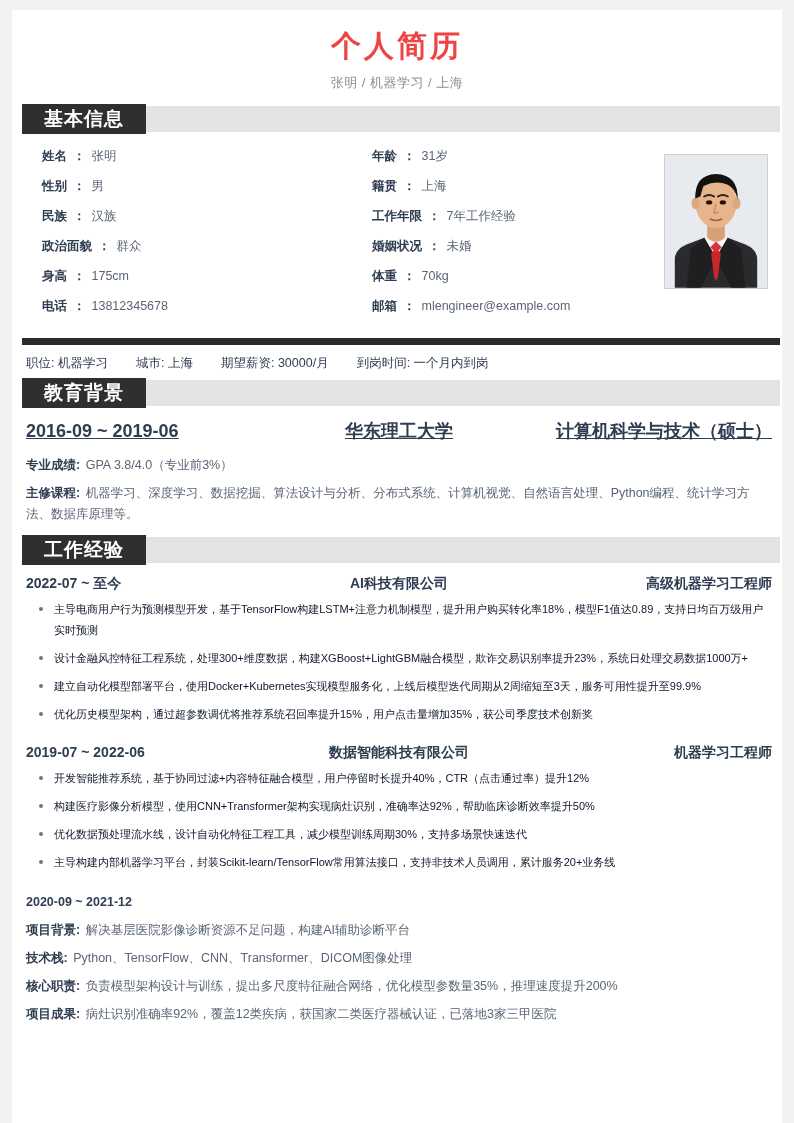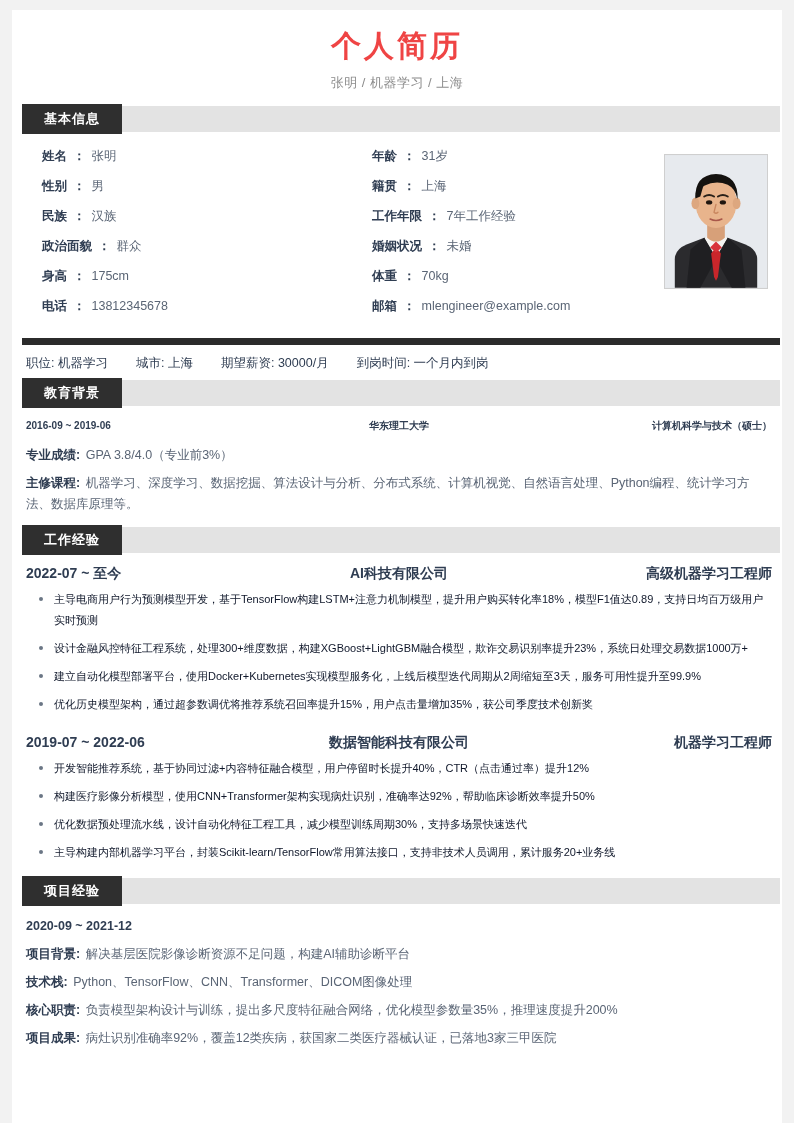--- a/index.html
+++ b/index.html
@@ -50,21 +50,21 @@
     margin: 0 0 0 10px;
     width: 758px;
   }
   .section-tab {
     position: absolute;
     left: 0;
     top: -2px;
     height: 30px;
     background: #2f2f2f;
     color: #ffffff;
-    font-size: 13px;
+    font-size: 19px;
     font-weight: bold;
     line-height: 30px;
     padding: 0 22px;
     letter-spacing: 1px;
     white-space: nowrap;
   }
 
   .divider-thick {
     height: 7px;
     background: #2b2b2b;
@@ -169,24 +169,25 @@
     font-size: 12.5px;
     line-height: 28px;
     color: #5a6575;
     padding-left: 14px;
   }
   .kv-line .kv-label { margin-right: 2px; }
 
   .edu-head {
     display: flex;
     align-items: baseline;
-    font-size: 10px;
+    font-size: 18px;
     font-weight: bold;
     color: #2f3d52;
     padding: 13px 10px 8px 14px;
+    text-decoration: underline;
   }
 </style>
 </head>
 <body>
 
 <div class="page">
 
   <div class="resume-header">
     <div class="resume-title">个人简历</div>
     <div class="resume-subtitle">张明 / 机器学习 / 上海</div>
@@ -375,23 +376,20 @@
       <ul class="bullets">
         <li>开发智能推荐系统，基于协同过滤+内容特征融合模型，用户停留时长提升40%，CTR（点击通过率）提升12%</li>
         <li>构建医疗影像分析模型，使用CNN+Transformer架构实现病灶识别，准确率达92%，帮助临床诊断效率提升50%</li>
         <li>优化数据预处理流水线，设计自动化特征工程工具，减少模型训练周期30%，支持多场景快速迭代</li>
         <li>主导构建内部机器学习平台，封装Scikit-learn/TensorFlow常用算法接口，支持非技术人员调用，累计服务20+业务线</li>
       </ul>
     </div>
 
   </div>
 
-  <div class="section-bar" style="margin-top:8px;">
-    <div class="section-tab">项目经验</div>
-  </div>
 
   <div>
     <div class="kv-line" style="font-weight:bold; color:#2f3d52; padding-top:8px;">2020-09 ~ 2021-12</div>
     <div class="kv-line">
       <span class="kv-label">项目背景:</span>
       <span>解决基层医院影像诊断资源不足问题，构建AI辅助诊断平台</span>
     </div>
     <div class="kv-line">
       <span class="kv-label">技术栈:</span>
       <span>Python、TensorFlow、CNN、Transformer、DICOM图像处理</span>

